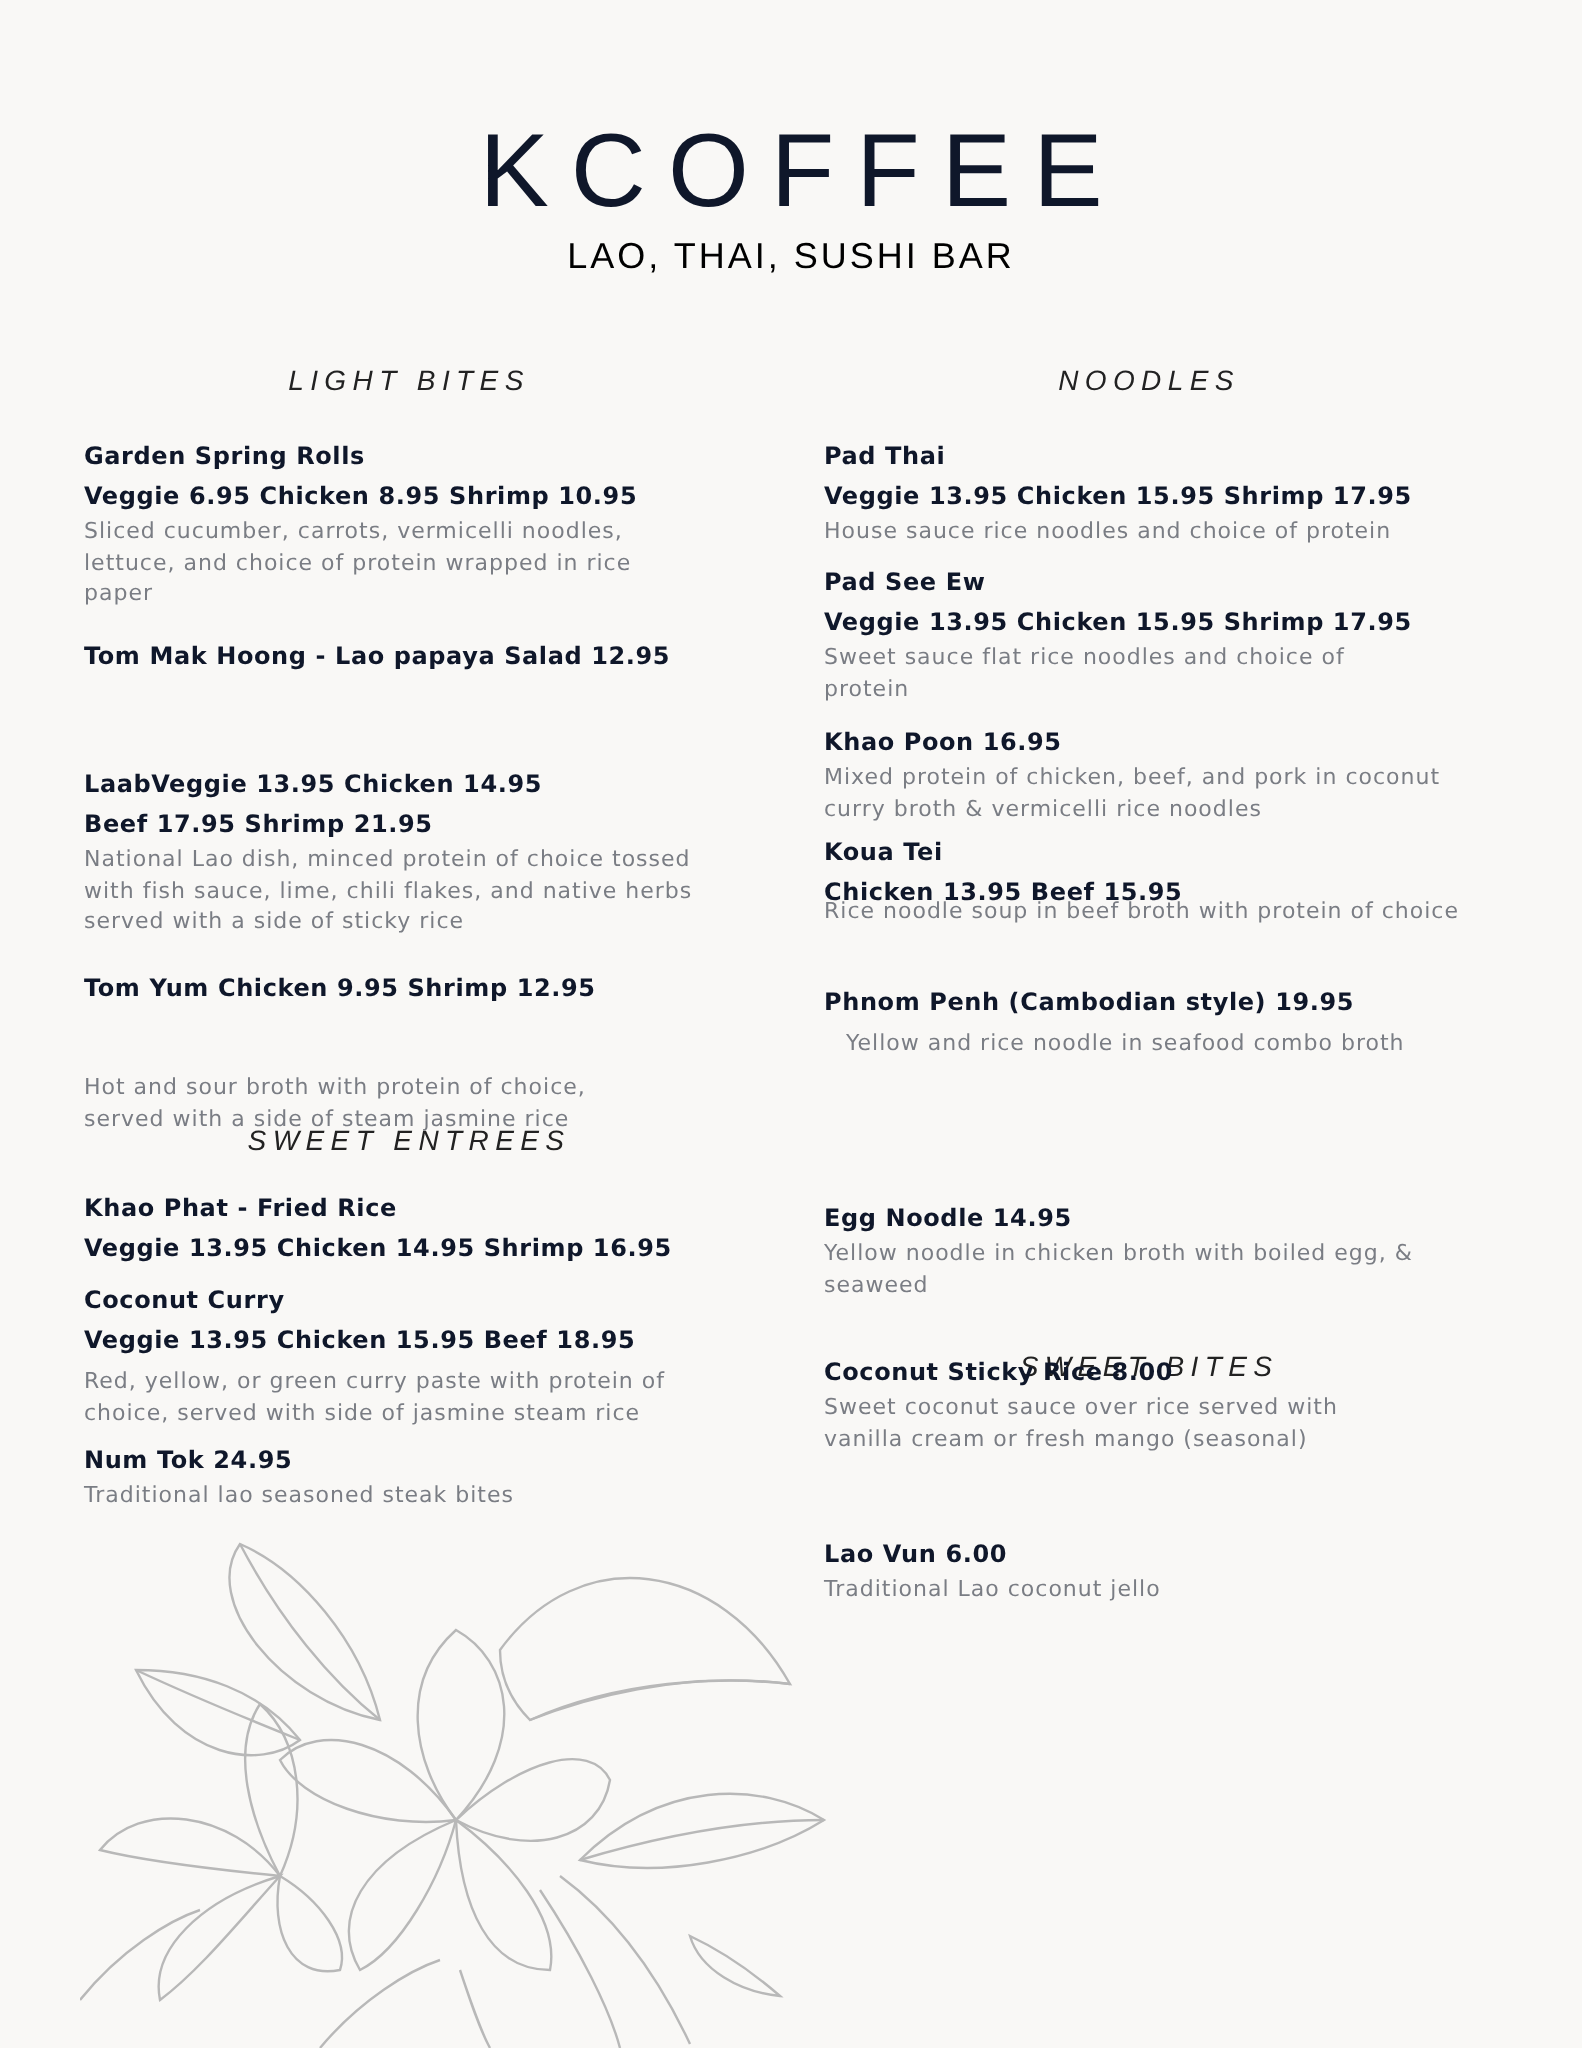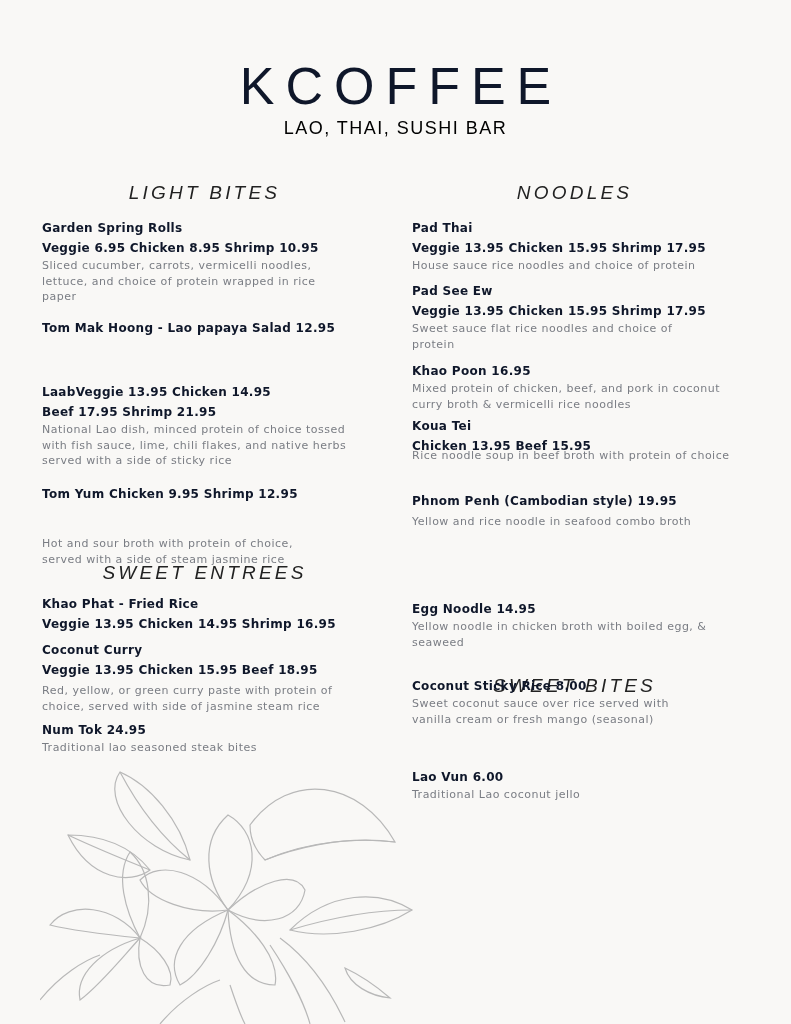--- a/index.html
+++ b/index.html
@@ -17,21 +17,21 @@
   }
   .subtitle {
     font-family: "Liberation Sans", sans-serif;
     font-size: 18px; letter-spacing: 1.5px; color: #000000; margin-top: 2px;
   }
   .col { position: absolute; }
   .col-left { left: 42px; width: 365px; }
   .col-right { left: 412px; width: 360px; }
   .section-title {
     font-family: "Liberation Sans", sans-serif;
-    font-style: italic; font-size: 19px; letter-spacing: 3.2px; color: #222;
+    font-style: italic; font-size: 14px; letter-spacing: 3.2px; color: #222;
     text-align: center; position: absolute;
   }
   .item { position: absolute; left: 0; }
   .item-name, .item-price {
     font-family: "DejaVu Sans", sans-serif;
     font-weight: bold; font-size: 12px; color: #0f172a; letter-spacing: 0.3px;
     white-space: nowrap; line-height: 20px;
   }
   .item-desc {
     font-family: "DejaVu Sans", sans-serif;
@@ -111,21 +111,21 @@
   </div>
 
   <div class="item" style="top:416px;">
     <div class="item-name">Koua Tei</div>
     <div class="item-price">Chicken 13.95 Beef 15.95</div>
     <div class="item-desc" style="width:325px; margin-top:-8px;">Rice noodle soup in beef broth with protein of choice</div>
   </div>
 
   <div class="item" style="top:491px;">
     <div class="item-name">Phnom Penh (Cambodian style) 19.95</div>
-    <div class="item-desc" style="margin-top:3px;">Yellow and rice noodle in seafood combo broth</div>
+    <div class="item-desc" style="margin-top:3px;margin-left:11px;">Yellow and rice noodle in seafood combo broth</div>
   </div>
 
 
   <div class="item" style="top:599px;">
     <div class="item-name">Egg Noodle 14.95</div>
     <div class="item-desc" style="width:320px;">Yellow noodle in chicken broth with boiled egg, &amp; seaweed</div>
   </div>
 
   <div class="section-title" style="top:675px; left:0; width:325px;">SWEET BITES</div>
 

